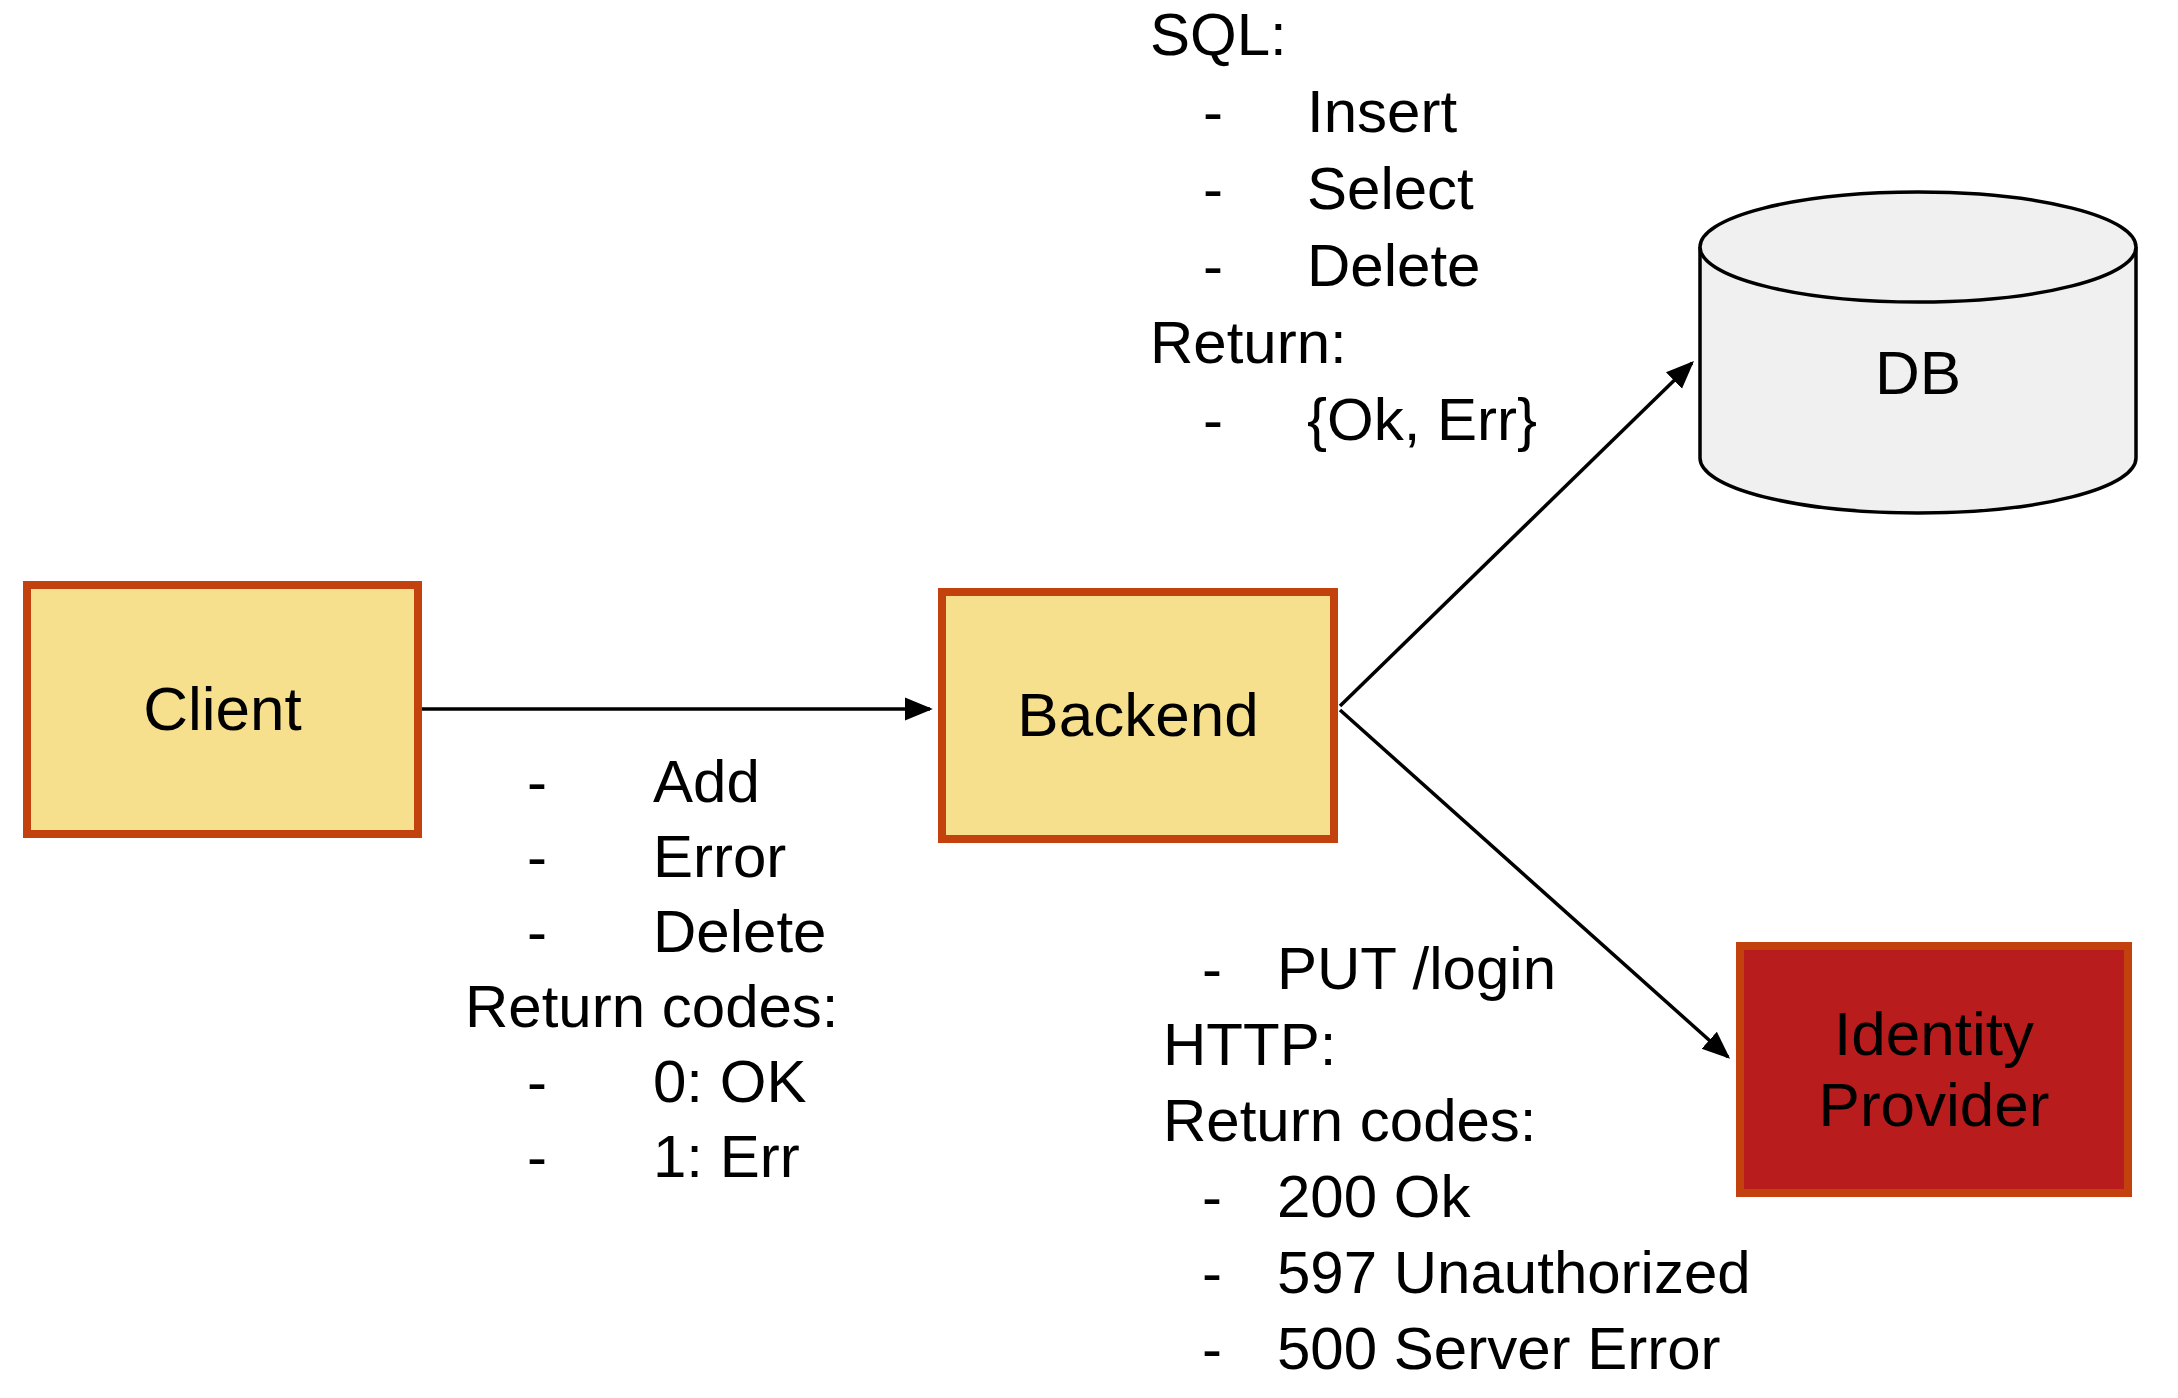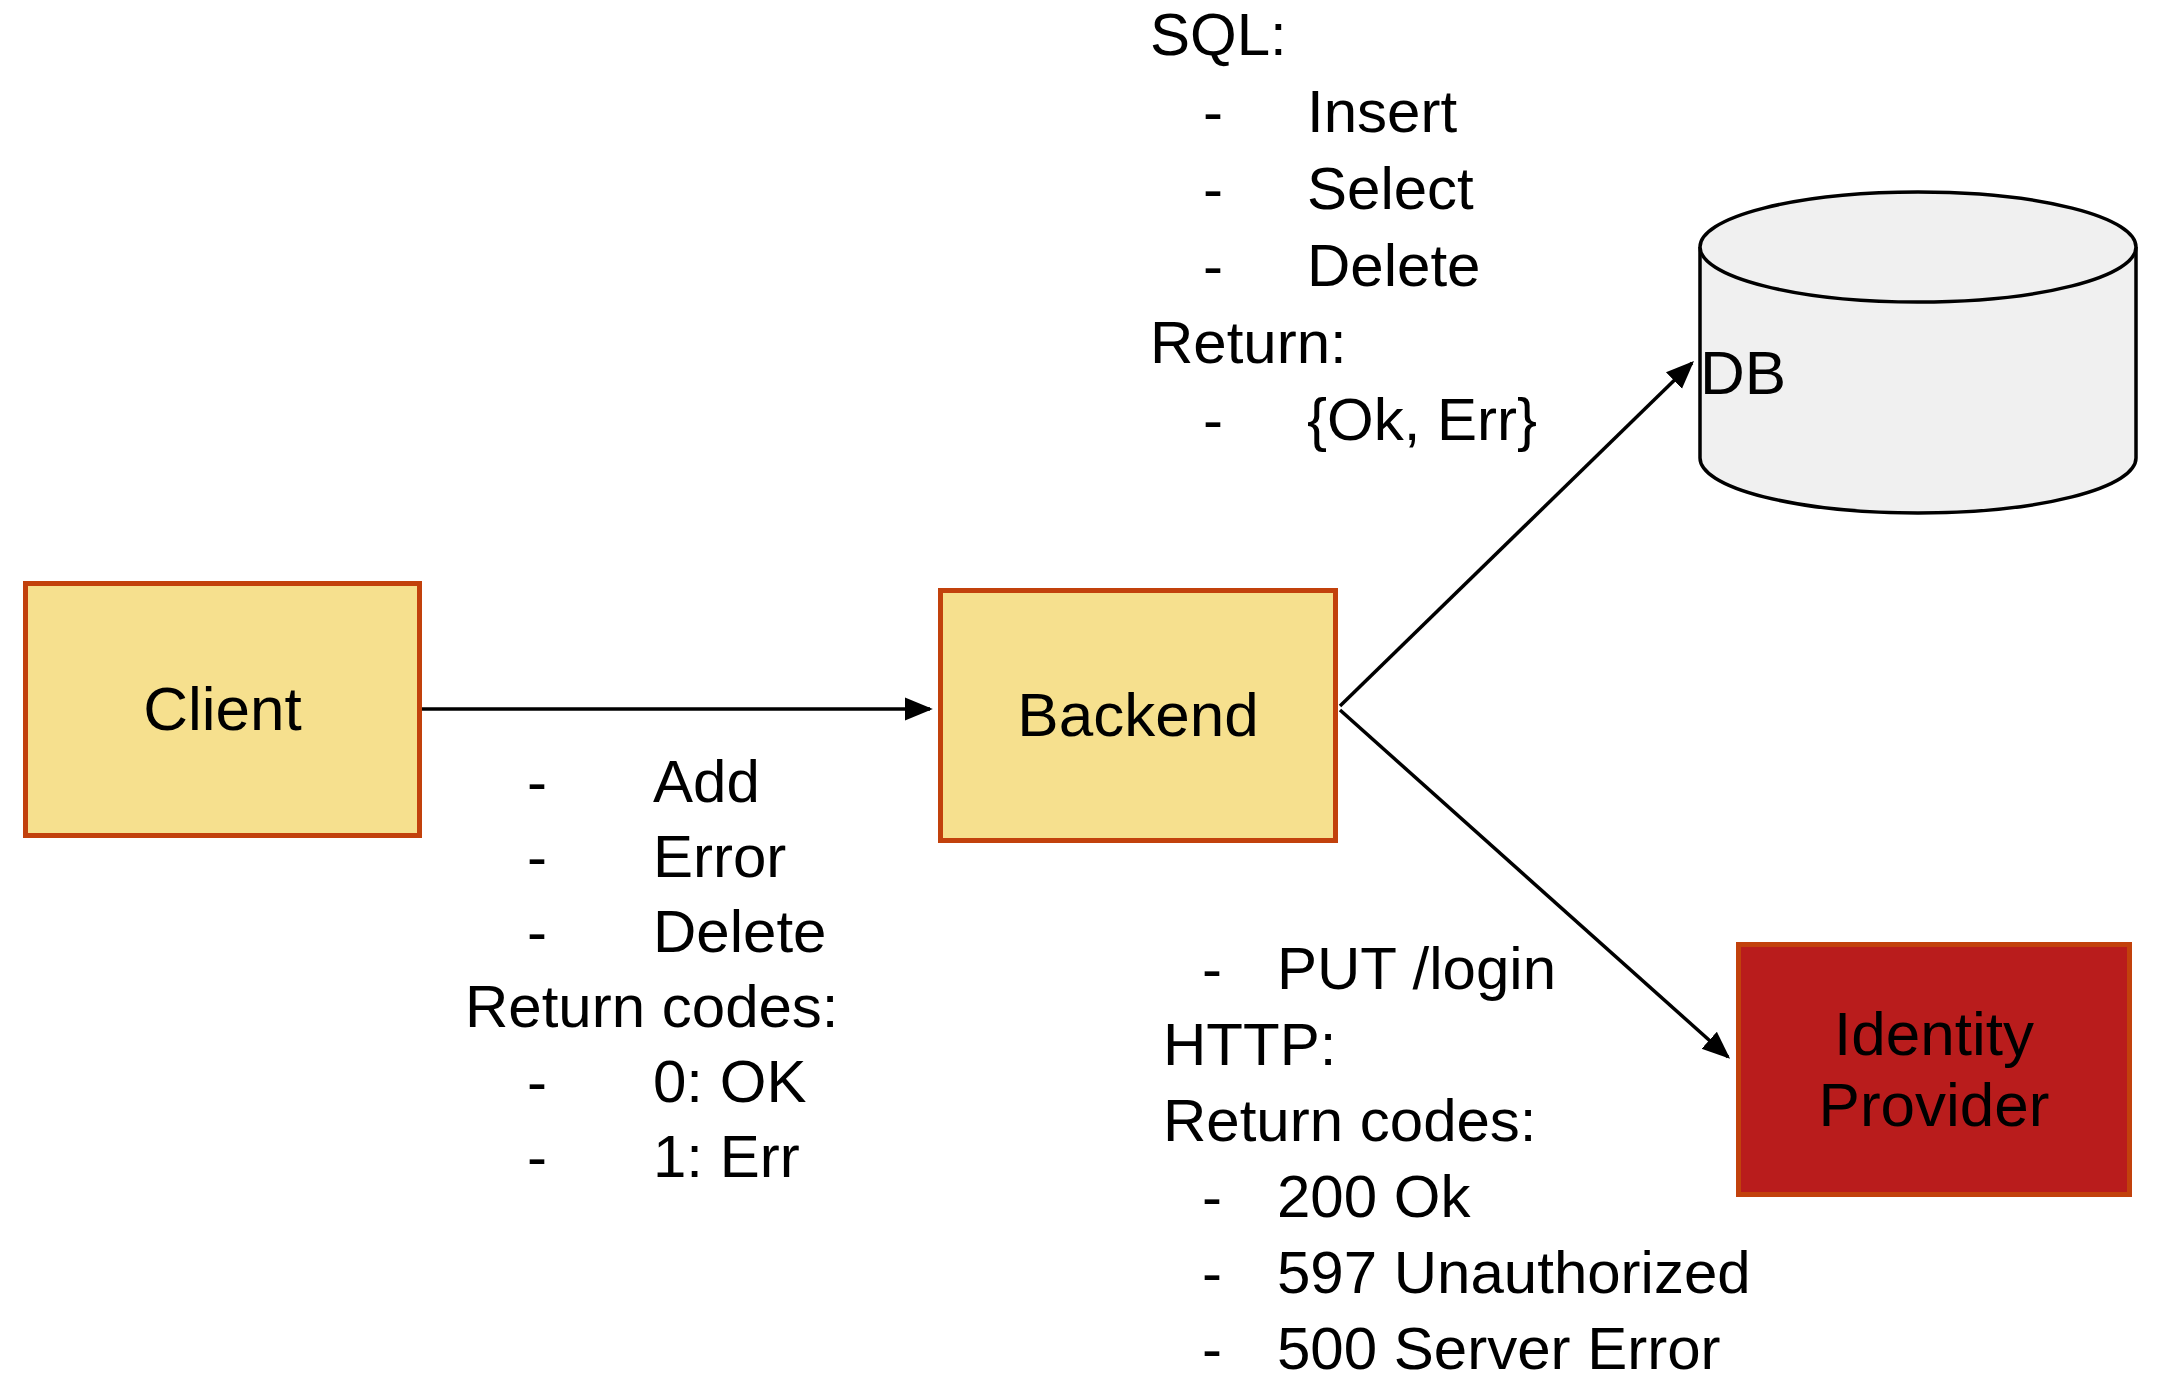--- a/index.html
+++ b/index.html
@@ -10,21 +10,21 @@
     background: #ffffff;
     font-family: "Liberation Sans", sans-serif;
     color: #000000;
     overflow: hidden;
   }
   svg.layer { position: absolute; left: 0; top: 0; }
 
   .node {
     position: absolute;
     box-sizing: border-box;
-    border: 5px solid #c2410c;
+    border: 8px solid #c2410c;
     display: flex;
     align-items: center;
     justify-content: center;
     text-align: center;
     font-size: 62px;
     line-height: 1.13;
   }
   .node.yellow { background: #F6E08E; }
   .node.gray   { background: #b91c1c; }
 
@@ -33,20 +33,21 @@
   #node-idp     { left: 1736px; top: 942px; width: 396px; height: 255px; }
   #node-idp .node-label { width: 340px; }
 
   #db-label {
     position: absolute;
     left: 1700px;
     top: 342px;
     width: 436px;
     height: 62px;
     line-height: 62px;
+    text-align: center;
     font-size: 62px;
   }
 
   .note {
     position: absolute;
     font-size: 60px;
     white-space: nowrap;
   }
   .note .line { display: block; }
   #note-sql  { left: 1150px; top: -4px;  }

